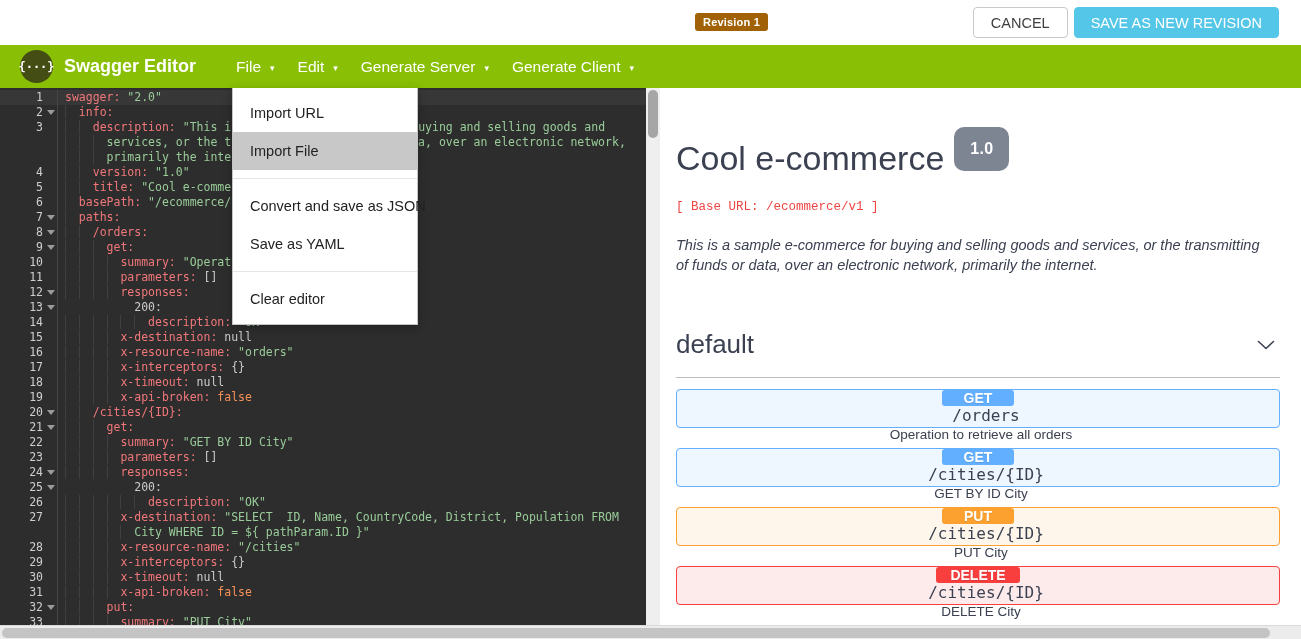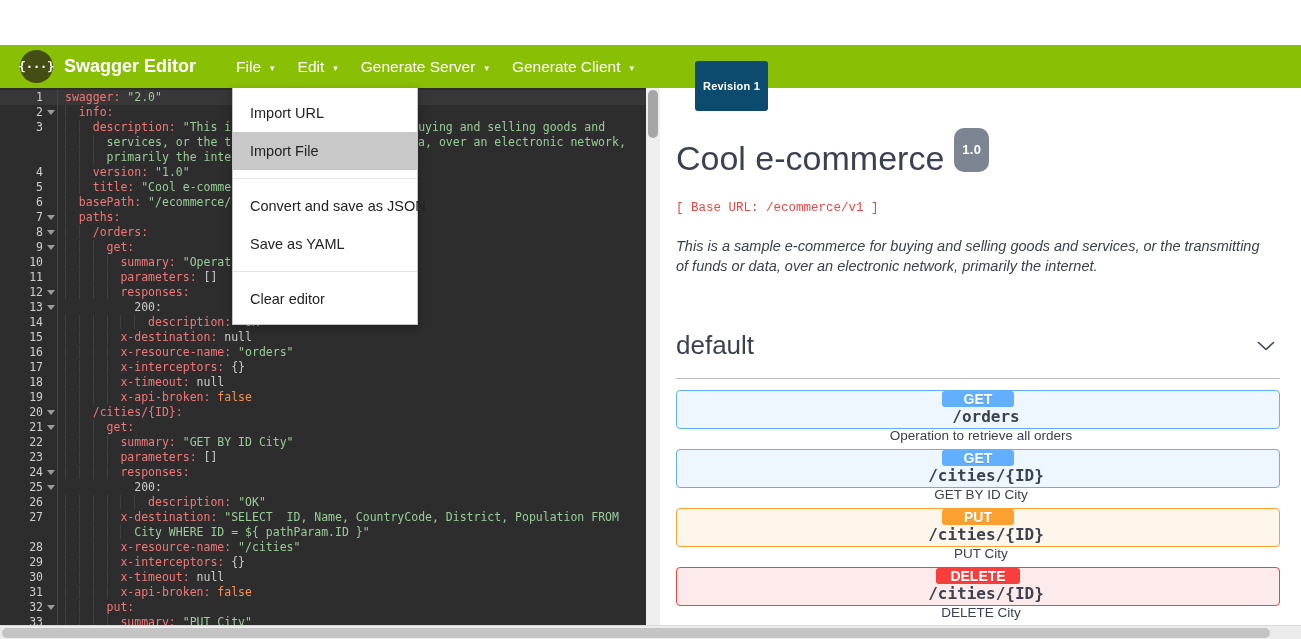--- a/index.html
+++ b/index.html
@@ -6,22 +6,22 @@
   html,body { width:1301px; height:639px; }
   body {
     position:relative; overflow:hidden; background:#fff;
     font-family:"Liberation Sans", sans-serif;
   }
 
   
   .topbar { height:45px; background:#fff; display:flex; align-items:center; position:relative; }
   .revision-badge {
     position:absolute; left:695px; top:13px;
-    background:#0c4a6e; color:#fff; font-size:11px; font-weight:bold;
-    padding:19px 8px; border-radius:3px; letter-spacing:.2px;margin-top:48px;
+    background:#a16207; color:#fff; font-size:11px; font-weight:bold;
+    padding:3px 8px; border-radius:3px; letter-spacing:.2px;
   }
   .topbar-actions { margin-left:auto; margin-right:22px; display:flex; gap:6px; }
   .btn { height:31px; border-radius:4px; font-size:14.5px; cursor:pointer; font-family:inherit; }
   .btn-cancel { background:#fff; border:1px solid #c9c9c9; color:#3f3f3f; padding:0 17px; }
   .btn-save { background:#54c6e8; border:1px solid #54c6e8; color:#fff; padding:0 16px; }
 
   
   .appbar { height:43px; background:#89bf04; display:flex; align-items:center; padding:0 14px; }
   .logo {
     width:33px; height:33px; border-radius:50%; background:#434d14; margin-left:6px;
@@ -58,22 +58,22 @@
   .ind { background-image:repeating-linear-gradient(to right, rgba(255,255,255,.09) 0 1px, transparent 1px 13.85px); }
 
   
   .ed-scroll { width:14px; flex:none; background:#efefef; position:relative; }
   .ed-thumb { position:absolute; left:2px; top:2px; width:10px; height:48px; border-radius:5px; background:#a6a6a6; }
 
   
   .docs { flex:1; padding:50px 21px 0 16px; overflow:hidden; color:#3b4151; }
   .api-title { font-size:34px; font-weight:400; color:#3b4151; line-height:40px; }
   .version-badge {
-    display:inline-block; background:#7d8492; color:#fff; font-size:13px; font-weight:bold;
-    padding:2px 8px; border-radius:10px; margin-left:10px; position:relative; top:-16px; letter-spacing:.3px;
+    display:inline-block; background:#7d8492; color:#fff; font-size:16px; font-weight:bold;
+    padding:2px 16px; border-radius:10px; margin-left:10px; position:relative; top:-16px; letter-spacing:.3px;
   }
   .base-url { font-family:Liberation Mono, monospace; font-size:12.5px; margin-top:13px; color:#ef4444; }
   .api-desc { font-size:14.5px; line-height:19.5px; margin-top:22px; max-width:585px; color:#3b4151;font-style:italic; }
 
   .section-head {
     margin-top:54px; display:flex; align-items:center; justify-content:space-between;
     border-bottom:1px solid rgba(59,65,81,.35); padding-bottom:17px; cursor:pointer;
   }
   .section-title { font-size:26px; line-height:31px; color:#3b4151; }
   .chevron { margin-right:4px; }
@@ -85,21 +85,21 @@
   }
   .op-get    { background:#eef6ff; border-color:#61affe; }
   .op-put    { background:#fef6ea; border-color:#fca130; }
   .op-delete { background:#fdebeb; border-color:#f93e3e; }
   .op-badge {
     min-width:72px; height:26px; border-radius:3px; padding:0 14px;
     display:flex; align-items:center; justify-content:center;
     color:#fff; font-weight:bold; font-size:14px; text-shadow:0 1px 0 rgba(0,0,0,.1);
   }
   .bg-get { background:#61affe; } .bg-put { background:#fca130; } .bg-delete { background:#f93e3e; }
-  .op-path { font-family:"DejaVu Sans Mono", monospace; font-weight:bold; font-size:16px; margin-left:16px; color:#3b4151; }
+  .op-path { font-family:"DejaVu Sans Mono", monospace; font-weight:normal; font-size:16px; margin-left:16px; color:#3b4151; }
   .op-summary { font-size:13.5px; margin-left:6px; padding-top:2px; color:#3b4151; }
 
   
   .dropdown {
     position:absolute; left:232px; top:88px; width:186px; background:#fff;
     border:1px solid #c4c4c4; border-top:none; box-shadow:0 3px 9px rgba(0,0,0,.25);
     padding:6px 0; z-index:20;
   }
   .dd-item { height:38px; line-height:38px; padding-left:17px; font-size:14.5px; color:#222; cursor:pointer; white-space:nowrap; }
   .dd-item.hl { background:#c8c8c8; }
@@ -110,20 +110,24 @@
     position:absolute; left:0; bottom:0; width:1301px; height:14px;
     background:#ececec; border-top:1px solid #d9d9d9; z-index:30;
   }
   .hthumb { position:absolute; left:2px; top:2px; height:10px; width:1268px; border-radius:5px; background:#c4c4c4; }
 </style>
 </head>
 <body>
 
 <div class="topbar">
   <span class="revision-badge">Revision 1</span>
+  <div class="topbar-actions">
+    <button class="btn btn-cancel">CANCEL</button>
+    <button class="btn btn-save">SAVE AS NEW REVISION</button>
+  </div>
 </div>
 
 <div class="appbar">
   <span class="logo">{···}</span>
   <span class="brand">Swagger Editor</span>
   <nav class="appnav">
     <span class="menu-item">
       <span>File</span>
       <span class="menu-caret">▾</span>
     </span>

